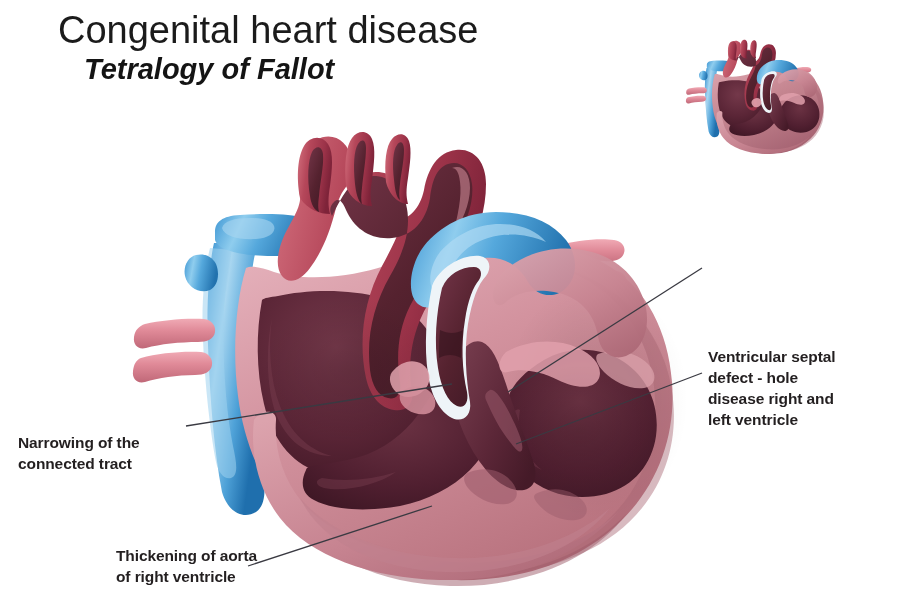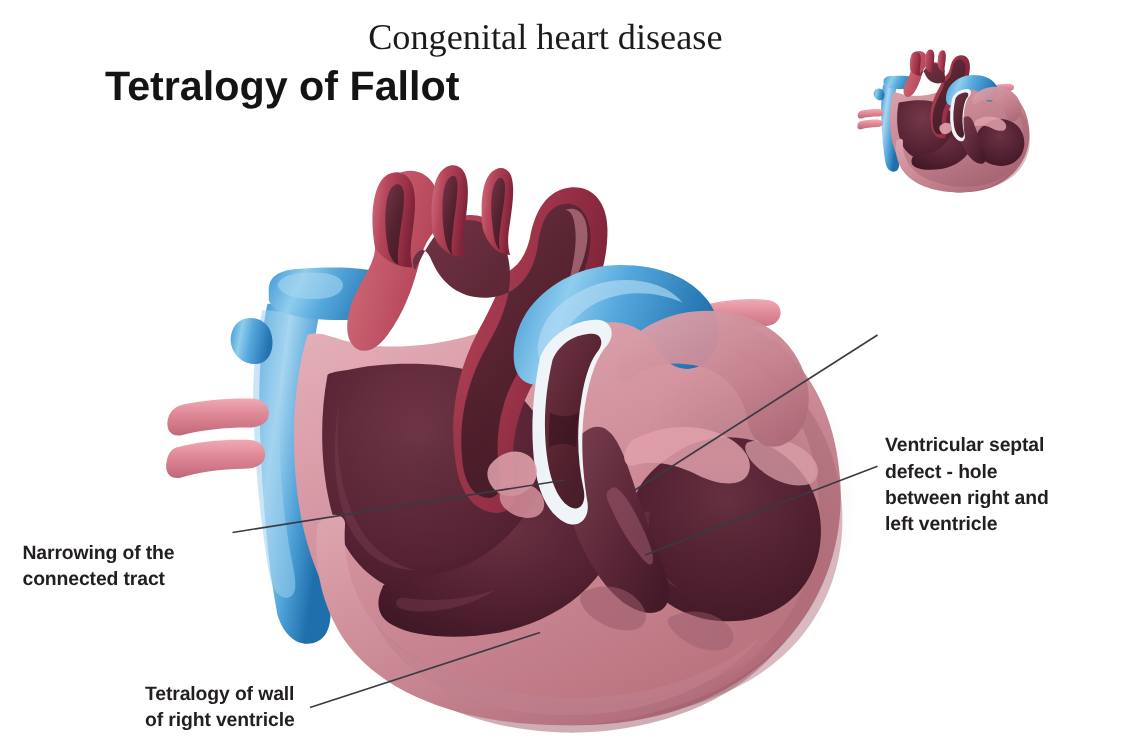--- a/index.html
+++ b/index.html
@@ -17,33 +17,33 @@
   }
   #figure { position: absolute; inset: 0; }
 
   .title-block {
     position: absolute;
     left: 58px;
     top: 10px;
     width: 520px;
   }
   .title-main {
-    font-family: Liberation Serif, serif;
-    font-size: 29px;
+    font-family: Liberation Sans, sans-serif;
+    font-size: 38px;
     font-weight: 400;
     color: #1b1b1b;
     letter-spacing: 0px;
     line-height: 40px;
     white-space: nowrap;
-    text-align: right;
   }
   .title-sub {
     font-family: "Liberation Sans", sans-serif;
-    font-size: 33px;
+    font-size: 29px;
     font-weight: 700;
+    font-style: italic;
     color: #141414;
     line-height: 38px;
     margin-left: 26px;
     white-space: nowrap;
   }
 
   .callout {
     position: absolute;
     font-family: "Liberation Sans", sans-serif;
     font-size: 15.5px;
@@ -531,27 +531,27 @@
 
   <div class="title-block">
     <div class="title-main">Congenital heart disease</div>
     <div class="title-sub">Tetralogy of Fallot</div>
   </div>
 
 
   <div class="callout right" id="cal-vsd">
     <div>Ventricular septal</div>
     <div>defect - hole</div>
-    <div>between right and</div>
+    <div>disease right and</div>
     <div>left ventricle</div>
   </div>
 
   <div class="callout left" id="cal-narrow">
     <div>Narrowing of the</div>
     <div>connected tract</div>
   </div>
 
   <div class="callout left" id="cal-thick">
-    <div>Tetralogy of wall</div>
+    <div>Thickening of aorta</div>
     <div>of right ventricle</div>
   </div>
 
 </div>
 
 </body></html>

